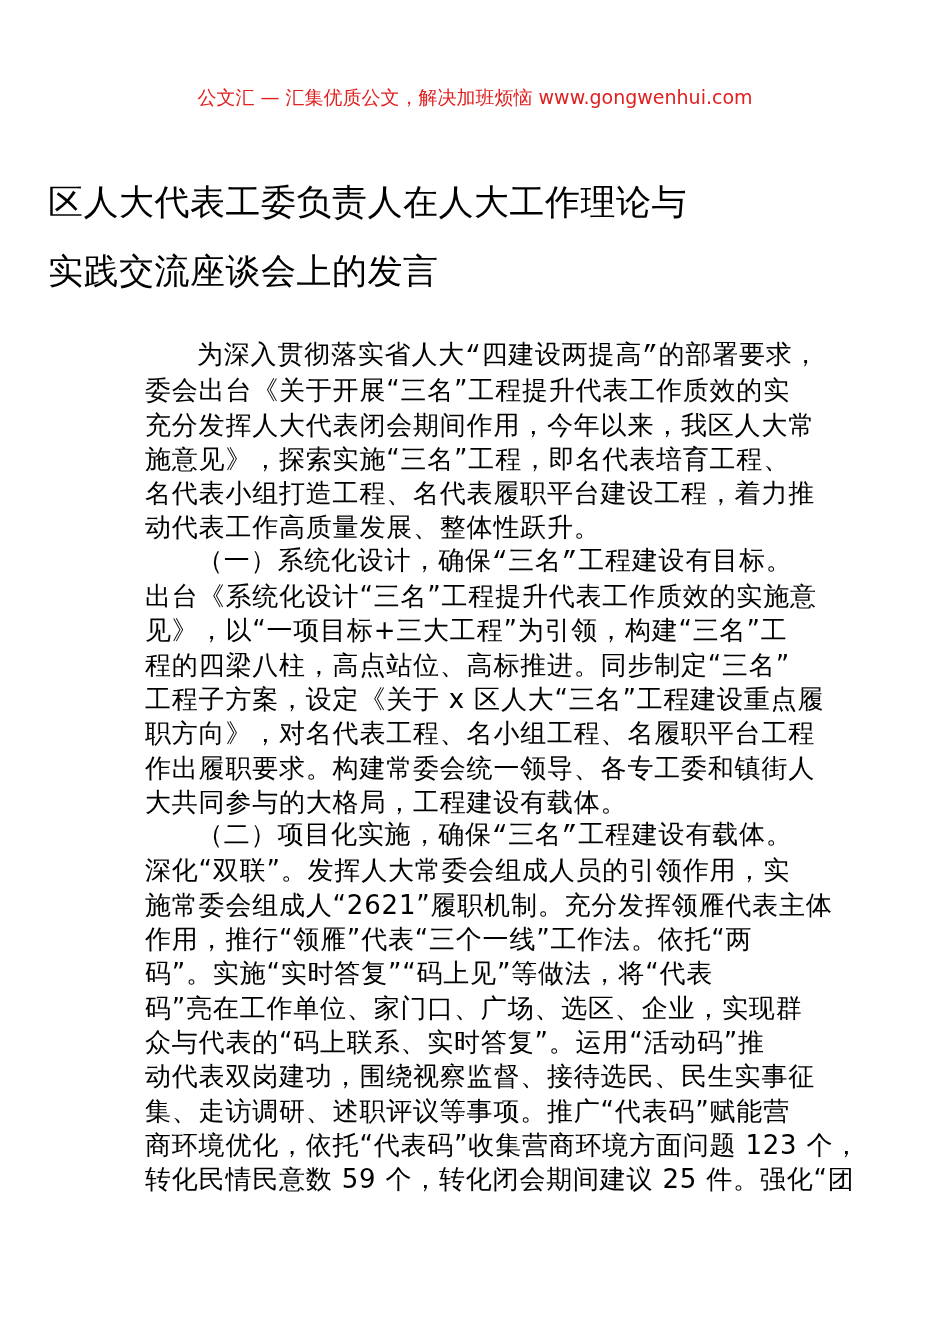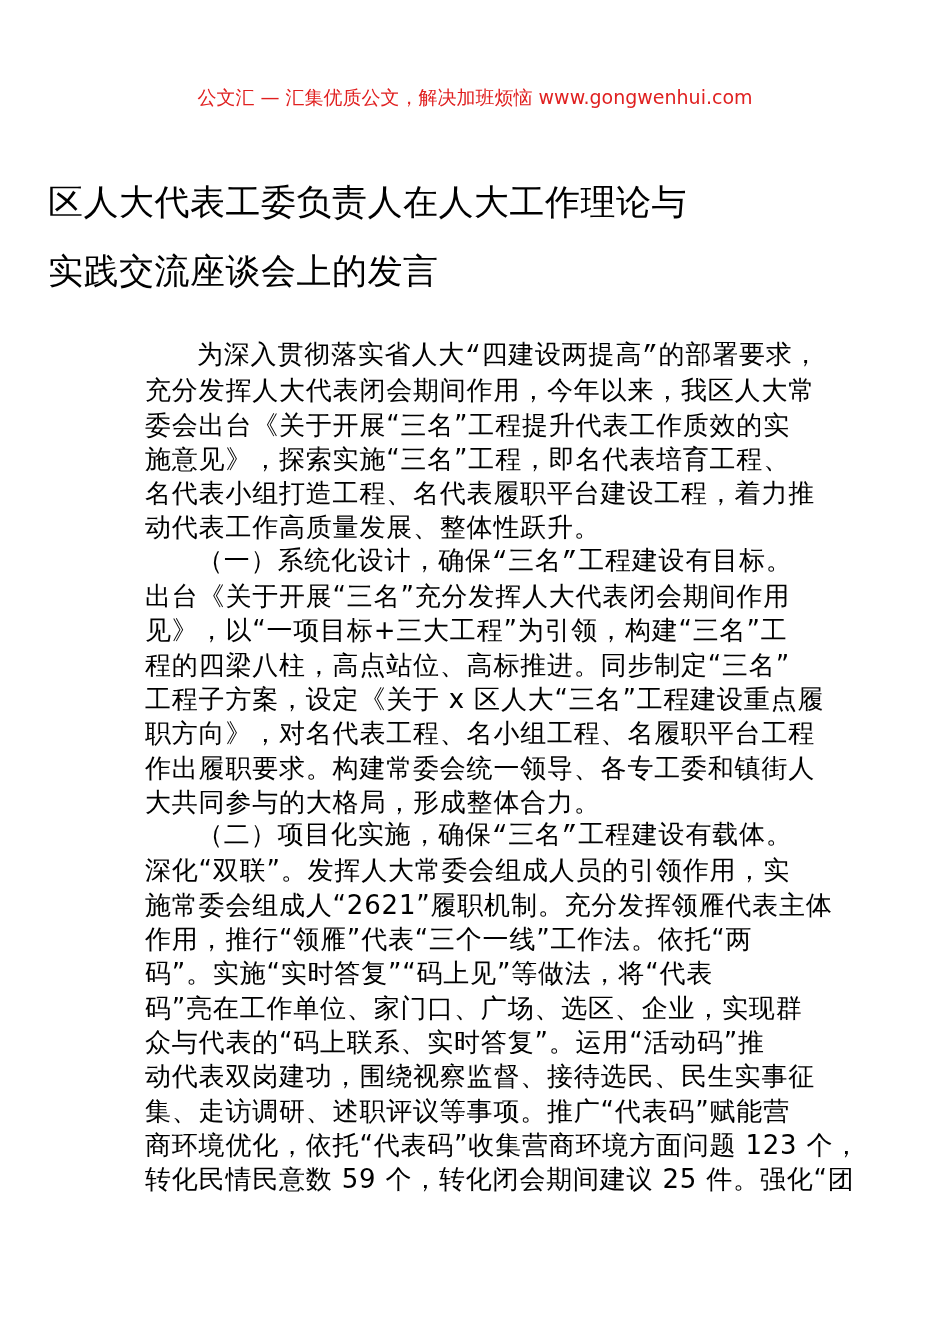--- a/index.html
+++ b/index.html
@@ -61,33 +61,33 @@
 </head>
 <body>
 
 <div class="watermark">公文汇 — 汇集优质公文，解决加班烦恼 www.gongwenhui.com</div>
 
 <div class="title l1">区人大代表工委负责人在人大工作理论与</div>
 <div class="title l2">实践交流座谈会上的发言</div>
 
 <div class="body-text" id="body-container">
     <div class="line indent">为深入贯彻落实省人大“四建设两提高”的部署要求，</div>
+    <div class="line">委会出台《关于开展“三名”工程提升代表工作质效的实</div>
     <div class="line">充分发挥人大代表闭会期间作用，今年以来，我区人大常</div>
-    <div class="line">委会出台《关于开展“三名”工程提升代表工作质效的实</div>
     <div class="line">施意见》，探索实施“三名”工程，即名代表培育工程、</div>
     <div class="line">名代表小组打造工程、名代表履职平台建设工程，着力推</div>
     <div class="line">动代表工作高质量发展、整体性跃升。</div>
     <div class="line indent">（一）系统化设计，确保“三名”工程建设有目标。</div>
-    <div class="line">出台《关于开展“三名”充分发挥人大代表闭会期间作用</div>
+    <div class="line">出台《系统化设计“三名”工程提升代表工作质效的实施意</div>
     <div class="line">见》，以“一项目标+三大工程”为引领，构建“三名”工</div>
     <div class="line">程的四梁八柱，高点站位、高标推进。同步制定“三名”</div>
     <div class="line">工程子方案，设定《关于 x 区人大“三名”工程建设重点履</div>
     <div class="line">职方向》，对名代表工程、名小组工程、名履职平台工程</div>
     <div class="line">作出履职要求。构建常委会统一领导、各专工委和镇街人</div>
-    <div class="line">大共同参与的大格局，形成整体合力。</div>
+    <div class="line">大共同参与的大格局，工程建设有载体。</div>
     <div class="line indent">（二）项目化实施，确保“三名”工程建设有载体。</div>
     <div class="line">深化“双联”。发挥人大常委会组成人员的引领作用，实</div>
     <div class="line">施常委会组成人“2621”履职机制。充分发挥领雁代表主体</div>
     <div class="line">作用，推行“领雁”代表“三个一线”工作法。依托“两</div>
     <div class="line">码”。实施“实时答复”“码上见”等做法，将“代表</div>
     <div class="line">码”亮在工作单位、家门口、广场、选区、企业，实现群</div>
     <div class="line">众与代表的“码上联系、实时答复”。运用“活动码”推</div>
     <div class="line">动代表双岗建功，围绕视察监督、接待选民、民生实事征</div>
     <div class="line">集、走访调研、述职评议等事项。推广“代表码”赋能营</div>
     <div class="line">商环境优化，依托“代表码”收集营商环境方面问题 123 个，</div>

